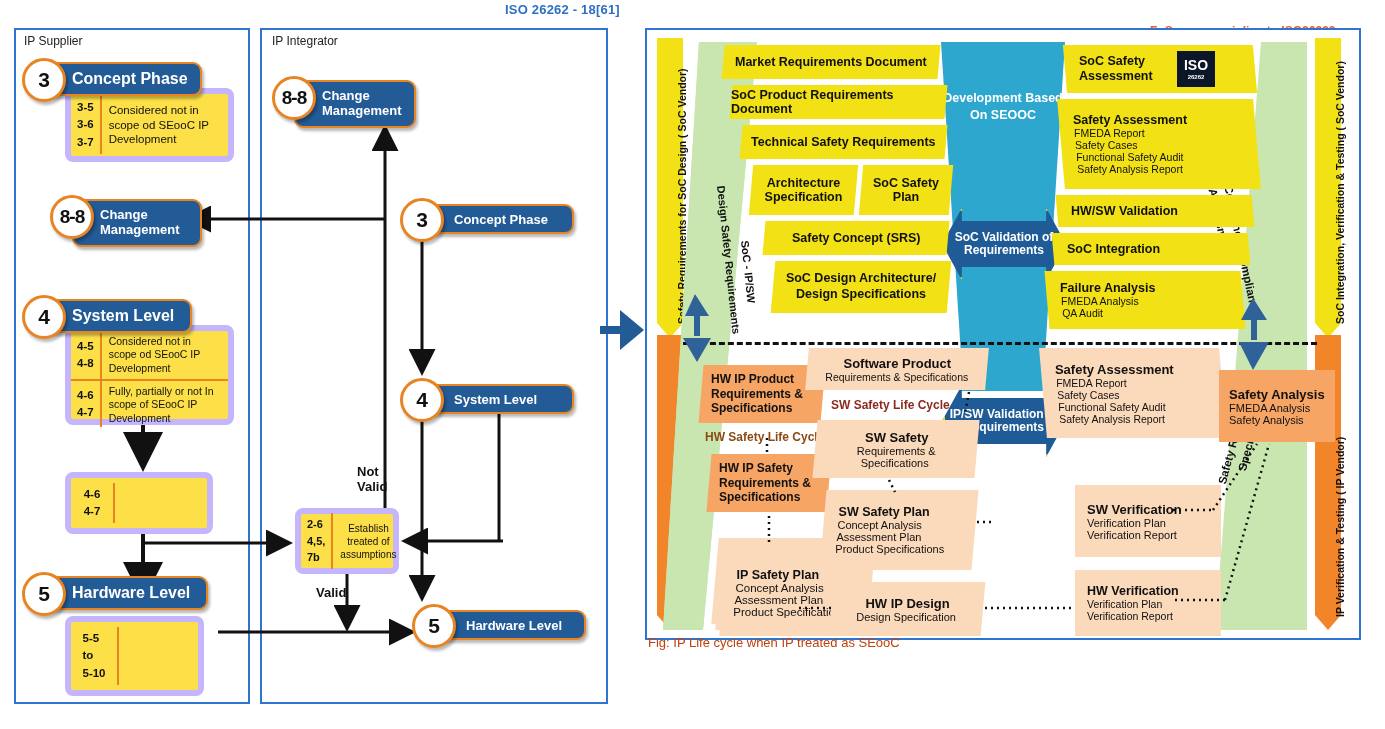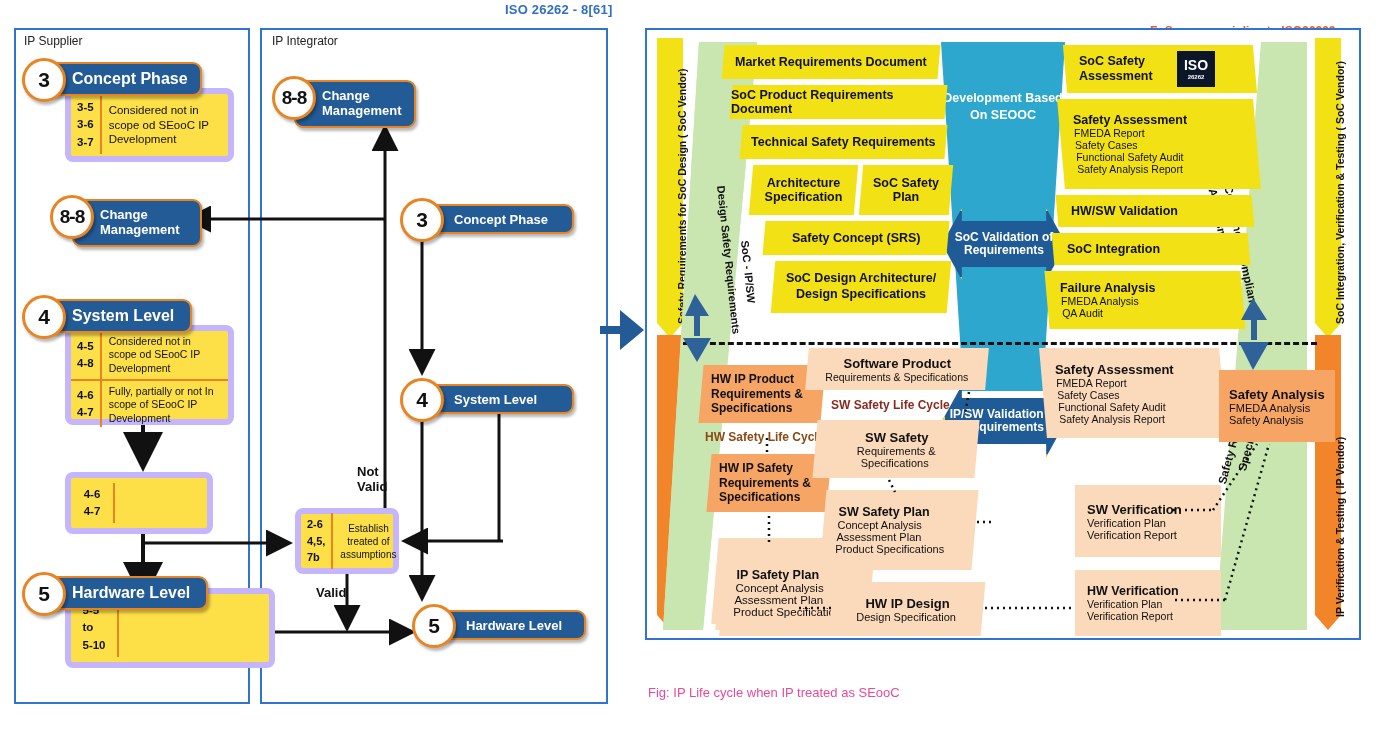--- a/index.html
+++ b/index.html
@@ -66,21 +66,21 @@
   .flowlabel { position:absolute; font-size:13px; font-weight:bold; color:#111; }
 
   
   #right-panel {
     left:645px; top:28px; width:716px; height:612px;
     border:2px solid #2e74d0; background:#fff;
   }
   .fusa-head {
     left:1150px; top:24px; font-size:12px; font-weight:bold; color:#f05a28;
   }
-  .caption { left:648px; top:685px; font-size:13px; color:#ec4899; }
+  .caption { left:648px; top:635px; font-size:13px; color:#c2410c; }
   .tri-down {
     position:absolute; left:0; width:0; height:0;
     border-left:13px solid transparent; border-right:13px solid transparent;
   }
 
   .box { position:absolute; display:flex; flex-direction:column;
          justify-content:center; color:#111; }
   .box .t1 { font-weight:bold; }
   .yel { background:#f2e215; }
   .pch { background:#fbd9bb; }
@@ -104,21 +104,21 @@
   }
   .isologo {
     position:absolute; background:#0b1628; color:#fff;
     display:flex; flex-direction:column; align-items:center; justify-content:center;
     font-weight:bold; line-height:1;
   }
 </style>
 </head>
 <body>
 
-<div class="abs iso-head">ISO 26262 - 8[61]</div>
+<div class="abs iso-head">ISO 26262 - 18[61]</div>
 
 <div class="abs" id="left-panel">
 
   <div class="abs swimlane" style="left:14px; top:28px; width:236px; height:676px;"></div>
   <div class="abs swimlane-title" style="left:24px; top:34px;">IP Supplier</div>
 
   <div class="abs swimlane" style="left:260px; top:28px; width:348px; height:676px;"></div>
   <div class="abs swimlane-title" style="left:272px; top:34px;">IP Integrator</div>
 
   <div class="node" style="left:22px; top:58px; width:200px;">
@@ -155,21 +155,21 @@
     <div class="pill l1" style="width:148px;">System Level</div>
     <div class="badge">4</div>
   </div>
 
   <div class="spec" style="left:65px; top:472px; width:148px; height:62px;">
     <div class="col-a" style="white-space:pre; width:44px;">4-6
 4-7</div>
   </div>
 
   <div class="node" style="left:22px; top:572px; width:210px;">
-    <div class="spec" style="left:43px; top:16px; width:210px; height:80px;">
+    <div class="spec" style="left:43px; top:44px; width:139px; height:80px;">
       <div class="col-a" style="white-space:pre; width:48px;">5-5
 to
 5-10</div>
     </div>
     <div class="pill l1" style="width:164px;">Hardware Level</div>
     <div class="badge">5</div>
   </div>
 
   <div class="node" style="left:272px; top:76px;">
     <div class="pill l2" style="width:122px;">

